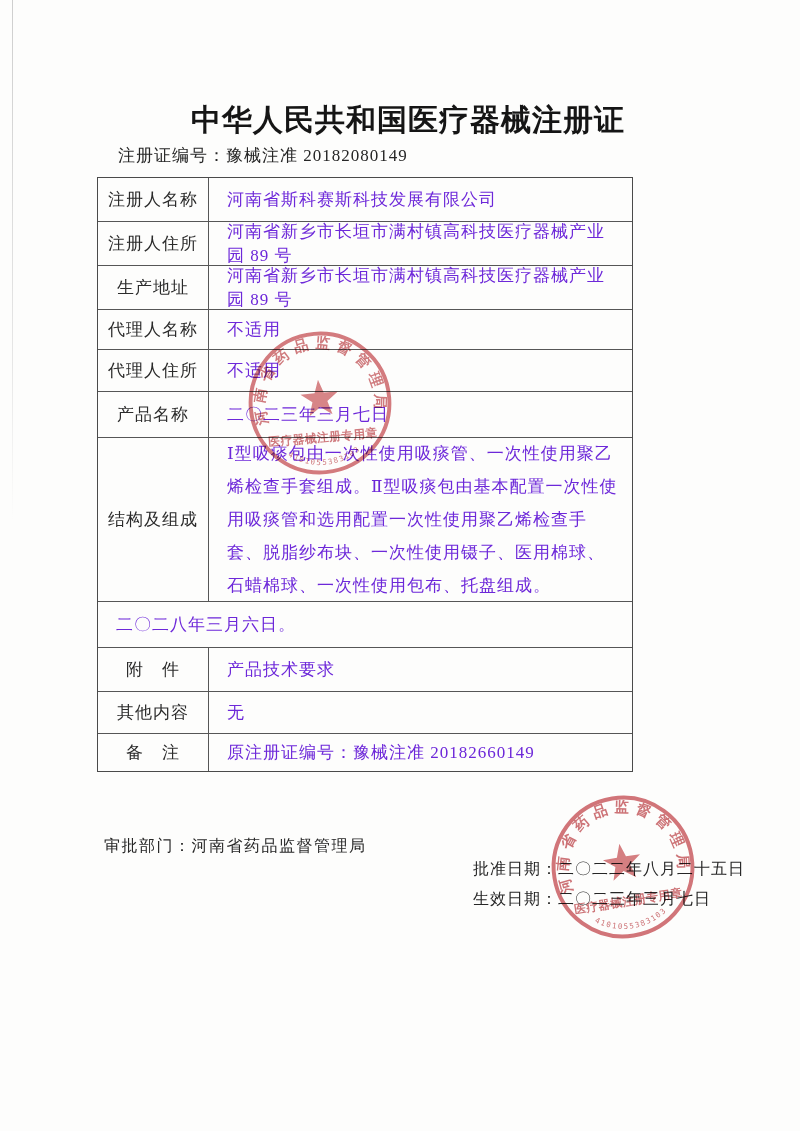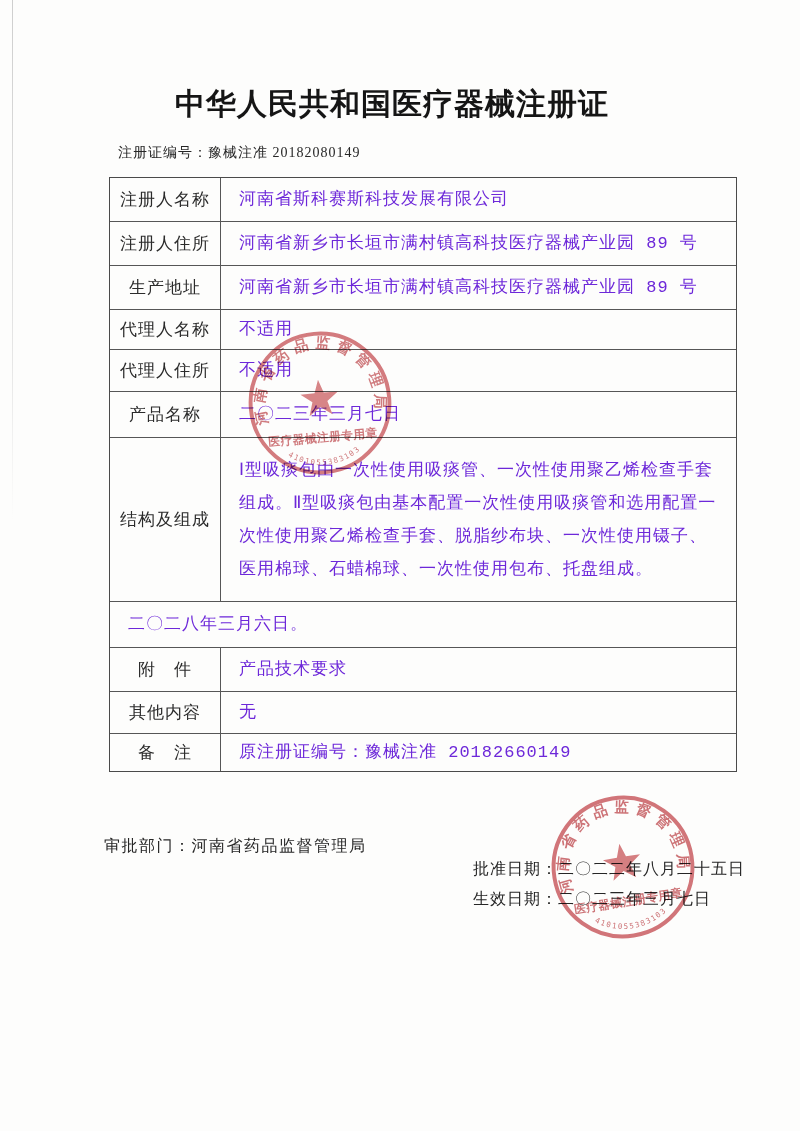--- a/index.html
+++ b/index.html
@@ -13,32 +13,31 @@
   }
   .scan-edge{
     position:absolute;left:12px;top:0;width:1px;height:520px;
     background:linear-gradient(to bottom,#bbb,#ddd 70%,transparent);
     opacity:.7;
   }
   .doc-title{
     position:absolute;top:84px;left:0;width:784px;
     text-align:center;
     font-size:30px;font-weight:bold;color:#151515;
-    letter-spacing:1px;margin:0;
+    letter-spacing:1px;margin:16px;
   }
   .cert-no{
     position:absolute;top:144px;left:118px;
-    font-size:14px;color:#262626;letter-spacing:1px;
+    font-size:17px;color:#262626;letter-spacing:1px;
   }
   .cert-table{
-    position:absolute;left:109px;top:177px;width:628px;
+    position:absolute;left:97px;top:177px;width:536px;
     border:1.5px solid #4a4a4a;
     box-sizing:border-box;
     background:transparent;
-    font-family:Liberation Mono, monospace;
   }
   .trow{display:flex;border-bottom:1px solid #565656;box-sizing:border-box;}
   .trow:last-child{border-bottom:none;}
   .cell{box-sizing:border-box;display:flex;align-items:center;}
   .cell.lab{
     width:111px;flex:0 0 111px;
     justify-content:center;text-align:center;
     border-right:1px solid #565656;
     font-size:17px;color:#2b2b2b;letter-spacing:1px;
     padding:2px 4px;

